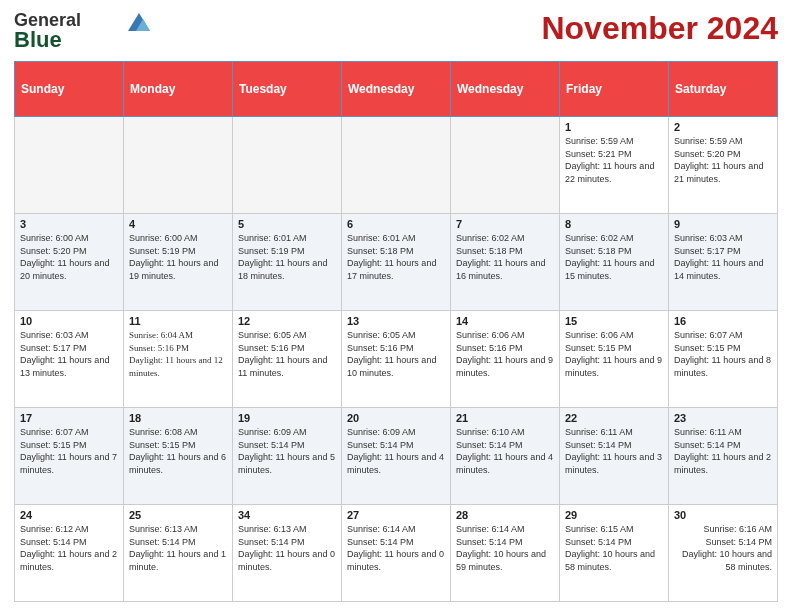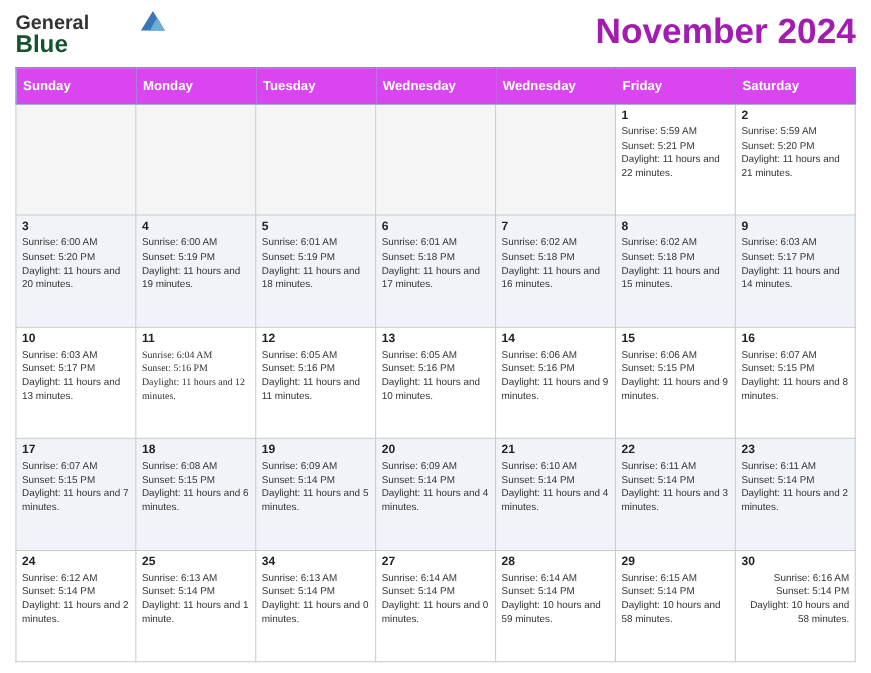--- a/index.html
+++ b/index.html
@@ -23,21 +23,21 @@
       align-items: flex-start;
       margin-bottom: 8px;
     }
     .logo {
       display: flex;
       flex-direction: column;
       align-items: flex-start;
     }
     .logo-text {
       display: flex;
-      align-items: flex-start;
+      align-items: flex-end;
       gap: 44px;
     }
     .logo-general {
       font-size: 18px;
       font-weight: bold;
       color: #333;
     }
     .logo-blue {
       font-size: 22px;
       font-weight: bold;
@@ -47,38 +47,38 @@
       width: 22px;
       height: 18px;
       margin-left: 3px;
     }
     .title-area {
       text-align: right;
     }
     .month-title {
       font-size: 32px;
       font-weight: bold;
-      color: #a21caf;
+      color: #b91c1c;
     }
     .location {
       font-size: 14px;
       color: #555;
       margin-top: 2px;
     }
     .calendar {
       flex: 1;
       border-collapse: collapse;
       width: 100%;
       table-layout: fixed;
     }
     .calendar th {
-      background: #d946ef;
+      background: #ef4444;
       color: #fff;
       text-align: left;
-      padding: 9px 6px;
+      padding: 20px 6px;
       font-size: 12px;
       font-weight: bold;
       border: 1px solid #5a90c5;
     }
     .calendar td {
       border: 1px solid #ccc;
       vertical-align: top;
       padding: 4px 5px;
       font-size: 9.5px;
       color: #333;

